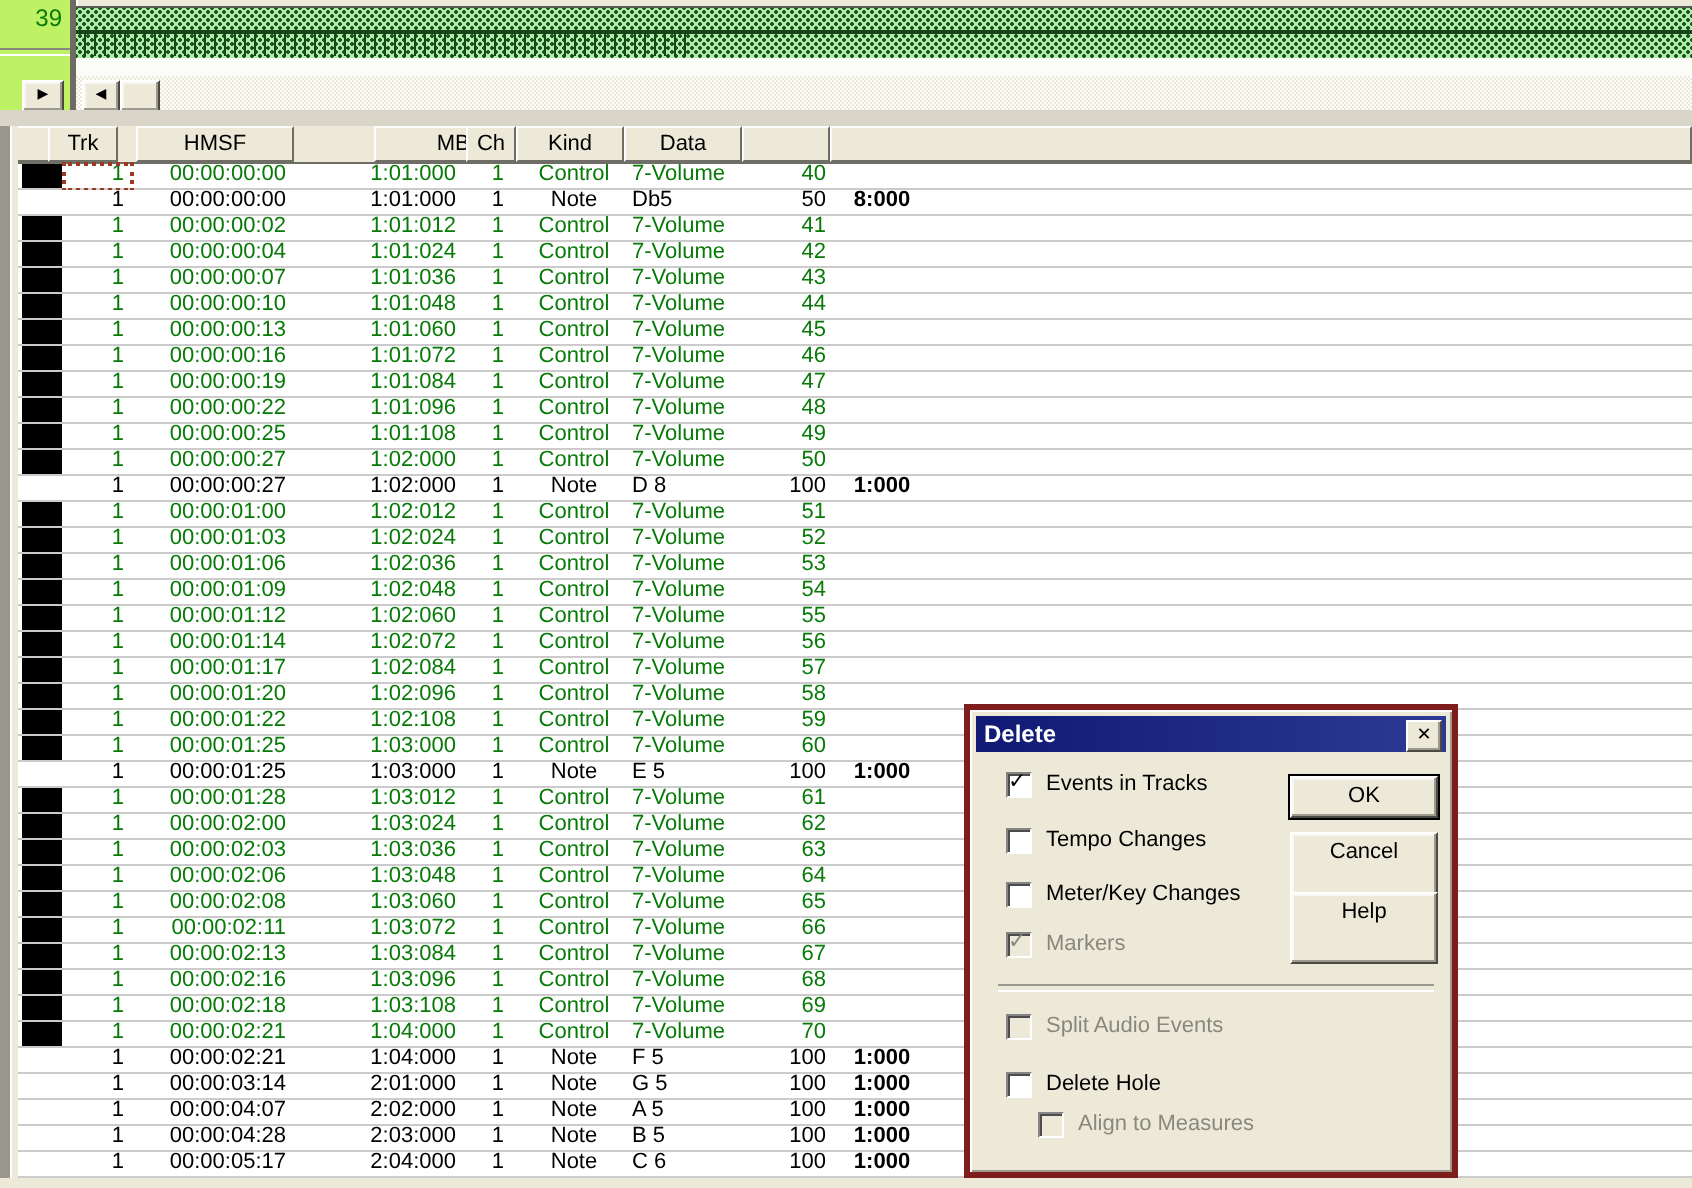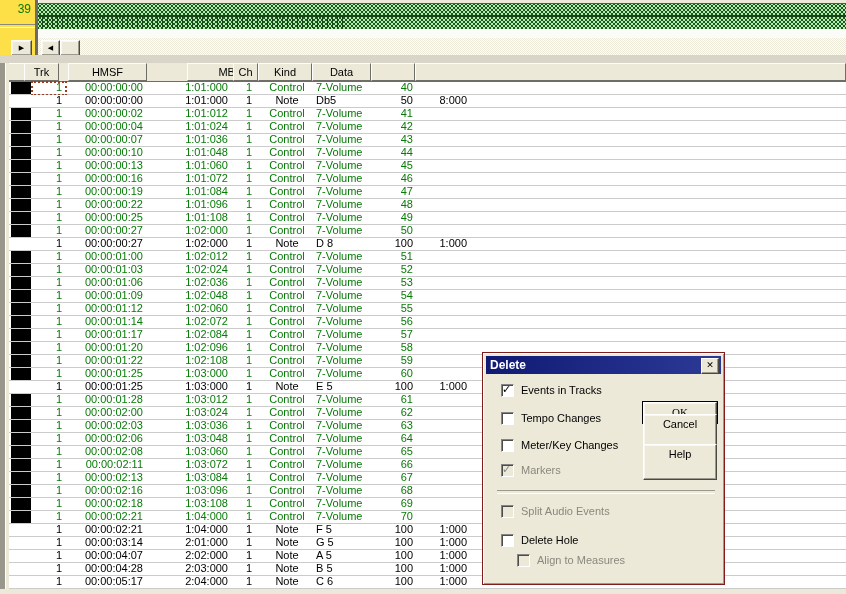--- a/index.html
+++ b/index.html
@@ -5,21 +5,21 @@
   html,body{margin:0;padding:0;}
   body{
     width:846px;height:594px;position:relative;overflow:hidden;
     background:#ece9d8;
     font-family:"Liberation Sans","DejaVu Sans",sans-serif;
     font-size:11px;color:#000;
     -webkit-font-smoothing:none;
   }
   
   #top-pane{position:absolute;left:0;top:0;width:846px;height:55px;background:#ece9d8;}
-  #track-panel{position:absolute;left:0;top:0;width:35px;height:55px;background:#fde047;}
+  #track-panel{position:absolute;left:0;top:0;width:35px;height:55px;background:#bef264;}
   #track-number{position:absolute;right:4px;top:2px;font-size:12px;color:var(--green-text);}
   #track-groove{position:absolute;left:0;top:24px;width:35px;height:2px;border-top:1px solid #8a887c;border-bottom:1px solid #fff;}
   .mini-btn{
     position:absolute;background:#ece9d8;text-align:center;
     border:1px solid;border-color:#fff #4a4a42 #4a4a42 #fff;
     box-shadow:inset -1px -1px 0 #9c9a8e,inset 1px 1px 0 #f8f7f2;
     font-size:7px;line-height:13px;color:#000;cursor:default;
   }
   #pane-expand-btn{left:11px;top:40px;width:19px;height:14px;}
   #vert-divider{position:absolute;left:35px;top:0;width:3px;height:55px;background:#6e6c62;border-right:1px solid #fff;}
@@ -70,27 +70,27 @@
   .row.control span{color:var(--green-text);}
   .row.note span{color:#000;}
   .c-marker{left:2px;width:20px;background:#000;}
   .c-trk{left:24px;width:29px;text-align:right;}
   .c-hmsf{left:59px;width:75px;text-align:right;}
   .c-mbt{left:138px;width:81px;text-align:right;}
   .c-ch{left:224px;width:19px;text-align:right;}
   .c-kind{left:253px;width:50px;text-align:center;}
   .c-data{left:307px;width:52px;text-align:left;}
   .c-val{left:362px;width:42px;text-align:right;}
-  .c-dur{left:406px;width:52px;text-align:right;}
+  .c-dur{left:406px;width:52px;text-align:center;font-weight:bold;}
   .cursor-box{position:absolute;left:22px;top:-1px;width:32px;height:11px;border:2px dotted var(--cursor-red);}
   #below-table{position:absolute;left:0;top:589px;width:846px;height:5px;background:#ece9d8;}
   
   #delete-dialog{
     position:absolute;left:482px;top:352px;width:241px;height:231px;
-    background:#ece9d8;border:1px solid #7f1d1d;
+    background:#ece9d8;border:3px solid #7f1d1d;
     box-shadow:inset 1px 1px 0 #ffffff,inset -1px -1px 0 #9c9a8e;
   }
   #dialog-titlebar{
     position:absolute;left:3px;top:3px;right:3px;height:18px;
     background:linear-gradient(90deg,var(--titlebar-navy),#2c3a96);
     color:#fff;font-weight:bold;font-size:12px;line-height:18px;padding-left:4px;box-sizing:border-box;
   }
   #dialog-close-btn{
     position:absolute;right:2px;top:2px;width:16px;height:14px;
     background:#ece9d8;border:1px solid;border-color:#fff #4a4a42 #4a4a42 #fff;
@@ -117,21 +117,21 @@
   .cb-label{display:inline-block;vertical-align:top;margin-left:7px;line-height:13px;font-size:11px;color:#000;}
   .cb-row.disabled .cb-label{color:#8a887e;text-align:center;}
   #dialog-separator{position:absolute;left:14px;top:137px;width:218px;height:2px;border-top:1px solid #9c9a8e;border-bottom:1px solid #fff;}
   .dlg-btn{
     position:absolute;left:160px;width:74px;height:36px;background:#ece9d8;
     text-align:center;font-size:11px;line-height:19px;
     border:1px solid;border-color:#fff #4a4a42 #4a4a42 #fff;
     box-shadow:inset -1px -1px 0 #9c9a8e,inset 1px 1px 0 #f8f7f2;
     box-sizing:border-box;
   }
-  .dlg-btn:nth-child(1){top:49px;height:21px;box-shadow:0 0 0 1px #000,inset -1px -1px 0 #9c9a8e,inset 1px 1px 0 #f8f7f2;font-family:Liberation Serif, serif;}
+  .dlg-btn:nth-child(1){top:33px;height:21px;box-shadow:0 0 0 1px #000,inset -1px -1px 0 #9c9a8e,inset 1px 1px 0 #f8f7f2;}
   .dlg-btn:nth-child(2){top:61px;}
   .dlg-btn:nth-child(3){top:91px;}
 </style>
 </head>
 <body style="--green-text: #077a07; --clip-green: #b2edb0; --clip-dot: #1b571b; --titlebar-navy: #101a74; --cursor-red: #9a3b22;">
 
 <div id="top-pane">
   <div id="track-panel">
     <div id="track-number">39</div>
     <div id="track-groove"></div>

